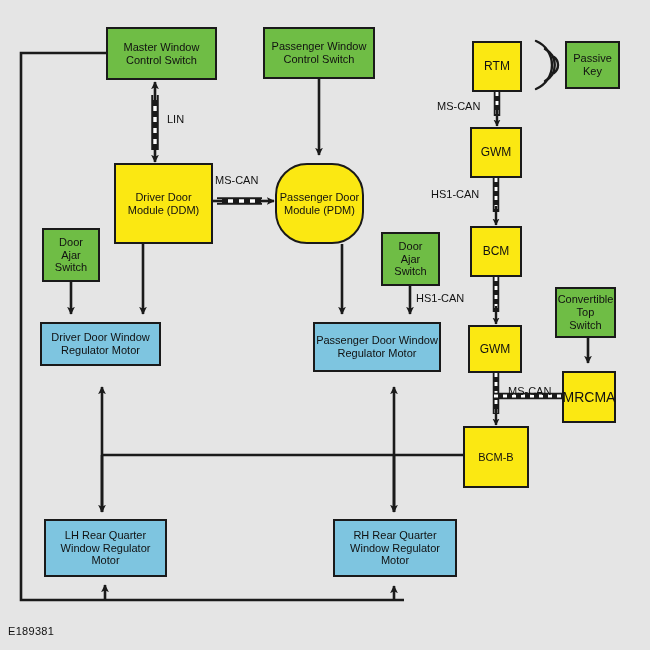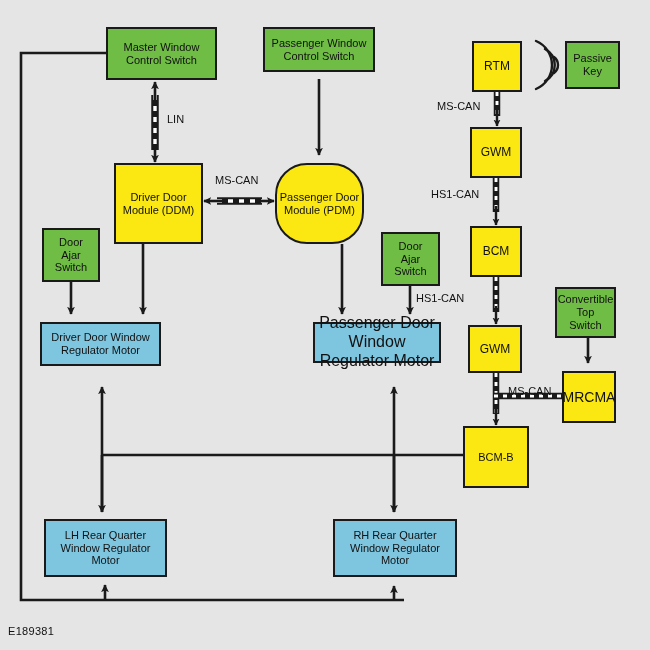--- a/index.html
+++ b/index.html
@@ -148,43 +148,43 @@
     <g fill="none" stroke="#1a1a1a" stroke-width="2.4" stroke-linecap="round">
       <path d="M536,41 A 26 26 0 0 1 536,89"></path>
       <path d="M545,49 A 18 18 0 0 1 545,81"></path>
       <path d="M554,57 A 10 10 0 0 1 554,73"></path>
     </g>
   </svg>
 
   <div id="nodes">
       <div class="node green" style="left: 106px; top: 27px; width: 111px; height: 53px; font-size: 11px;"><span>Master Window
 Control Switch</span></div>
-      <div class="node green" style="left: 263px; top: 27px; width: 112px; height: 45px; font-size: 11px;"><span>Passenger Window
+      <div class="node green" style="left: 263px; top: 27px; width: 112px; height: 52px; font-size: 11px;"><span>Passenger Window
 Control Switch</span></div>
       <div class="node yellow" style="left: 472px; top: 41px; width: 50px; height: 51px; font-size: 12px;"><span>RTM</span></div>
       <div class="node green" style="left: 565px; top: 41px; width: 55px; height: 48px; font-size: 11px;"><span>Passive
 Key</span></div>
       <div class="node yellow" style="left: 470px; top: 127px; width: 52px; height: 51px; font-size: 12px;"><span>GWM</span></div>
-      <div class="node yellow" style="left: 114px; top: 163px; width: 89px; height: 81px; font-size: 11px;"><span>Driver Door
+      <div class="node yellow" style="left: 114px; top: 163px; width: 99px; height: 81px; font-size: 11px;"><span>Driver Door
 Module (DDM)</span></div>
       <div class="node yellow" style="left: 275px; top: 163px; width: 89px; height: 81px; font-size: 11px; border-radius: 32px;"><span>Passenger Door
 Module (PDM)</span></div>
       <div class="node yellow" style="left: 470px; top: 226px; width: 52px; height: 51px; font-size: 12px;"><span>BCM</span></div>
       <div class="node green" style="left: 42px; top: 228px; width: 58px; height: 54px; font-size: 11px;"><span>Door
 Ajar
 Switch</span></div>
       <div class="node green" style="left: 381px; top: 232px; width: 59px; height: 54px; font-size: 11px;"><span>Door
 Ajar
 Switch</span></div>
       <div class="node green" style="left: 555px; top: 287px; width: 61px; height: 51px; font-size: 11px;"><span>Convertible
 Top
 Switch</span></div>
       <div class="node blue" style="left: 40px; top: 322px; width: 121px; height: 44px; font-size: 11px;"><span>Driver Door Window
 Regulator Motor</span></div>
-      <div class="node blue" style="left: 313px; top: 322px; width: 128px; height: 41px; font-size: 16px;"><span>Passenger Door Window
+      <div class="node blue" style="left: 313px; top: 322px; width: 128px; height: 50px; font-size: 11px;"><span>Passenger Door Window
 Regulator Motor</span></div>
       <div class="node yellow" style="left: 468px; top: 325px; width: 54px; height: 48px; font-size: 12px;"><span>GWM</span></div>
       <div class="node yellow" style="left: 562px; top: 371px; width: 54px; height: 52px; font-size: 14px;"><span>MRCMA</span></div>
       <div class="node yellow" style="left: 463px; top: 426px; width: 66px; height: 62px; font-size: 11px;"><span>BCM-B</span></div>
       <div class="node blue" style="left: 44px; top: 519px; width: 123px; height: 58px; font-size: 11px;"><span>LH Rear Quarter
 Window Regulator
 Motor</span></div>
       <div class="node blue" style="left: 333px; top: 519px; width: 124px; height: 58px; font-size: 11px;"><span>RH Rear Quarter
 Window Regulator
 Motor</span></div>

